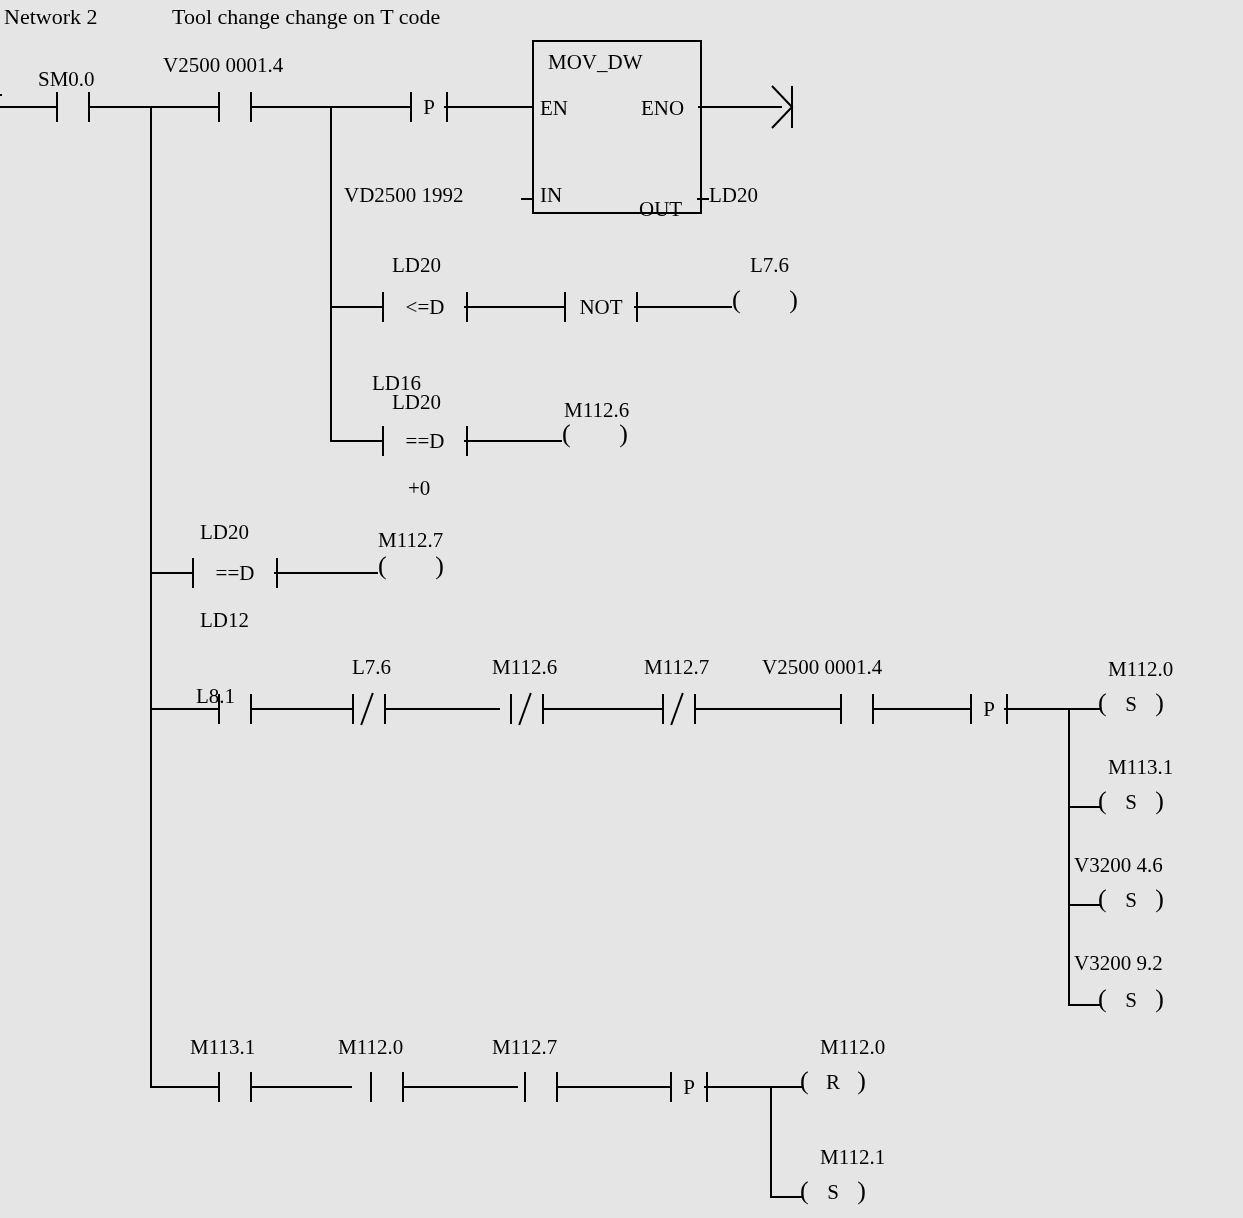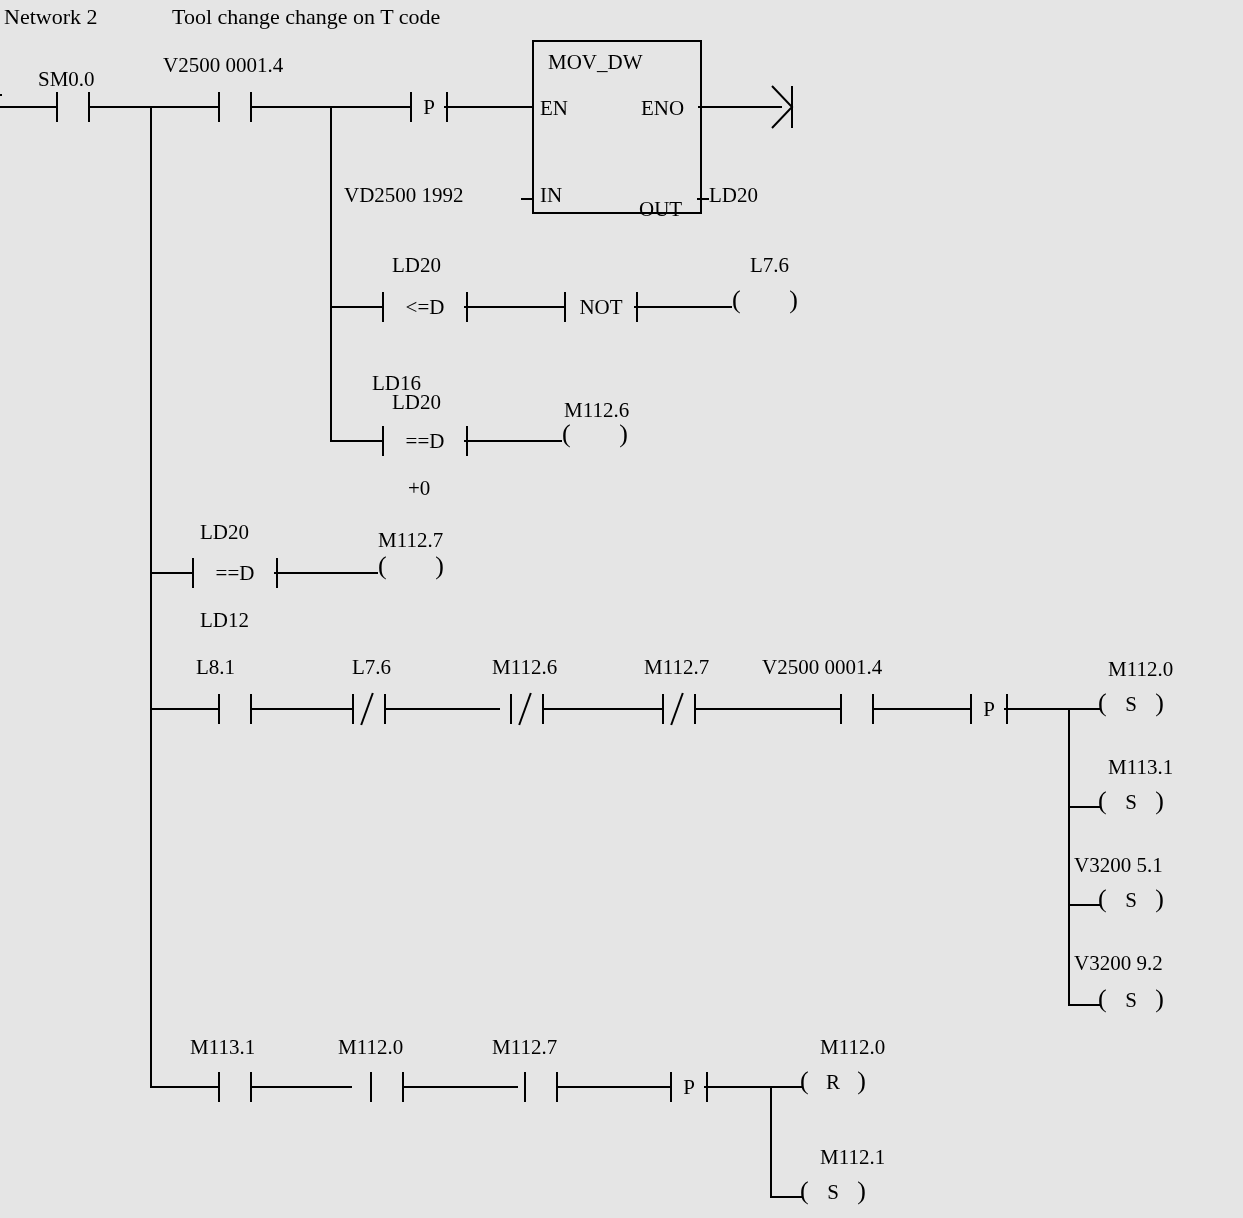--- a/index.html
+++ b/index.html
@@ -106,21 +106,21 @@
   <div class="wire h" style="left:274px;top:572px;width:104px;"></div>
 
   <div class="lbl" style="left:378px;top:530px;">M112.7</div>
   <div class="coil" style="left:378px;top:555px;">
     <span class="p l">(</span>
       <span class="p r">)</span>
   </div>
 
   <div class="wire h" style="left:150px;top:708px;width:68px;"></div>
 
-  <div class="lbl" style="left:196px;top:657px;">L8.1</div>
+  <div class="lbl" style="left:196px;top:686px;">L8.1</div>
   <div class="contact" style="left:218px;top:694px;">
     <div class="bar l"></div>
       <div class="bar r"></div>
   </div>
   <div class="wire h" style="left:252px;top:708px;width:100px;"></div>
 
   <div class="lbl" style="left:352px;top:657px;">L7.6</div>
   <div class="contact" style="left:352px;top:694px;">
     <div class="bar l"></div>
       <div class="bar r"></div>
@@ -165,21 +165,21 @@
   </div>
 
   <div class="lbl" style="left:1108px;top:757px;">M113.1</div>
   <div class="wire h" style="left:1068px;top:806px;width:32px;"></div>
   <div class="coil" style="left:1098px;top:790px;">
     <span class="p l">(</span>
       <span class="ct">S</span>
       <span class="p r">)</span>
   </div>
 
-  <div class="lbl" style="left:1074px;top:855px;">V3200 5.1</div>
+  <div class="lbl" style="left:1074px;top:855px;">V3200 4.6</div>
   <div class="wire h" style="left:1068px;top:904px;width:32px;"></div>
   <div class="coil" style="left:1098px;top:888px;">
     <span class="p l">(</span>
       <span class="ct">S</span>
       <span class="p r">)</span>
   </div>
 
   <div class="lbl" style="left:1074px;top:953px;">V3200 9.2</div>
   <div class="wire h" style="left:1068px;top:1004px;width:32px;"></div>
   <div class="coil" style="left:1098px;top:988px;">

